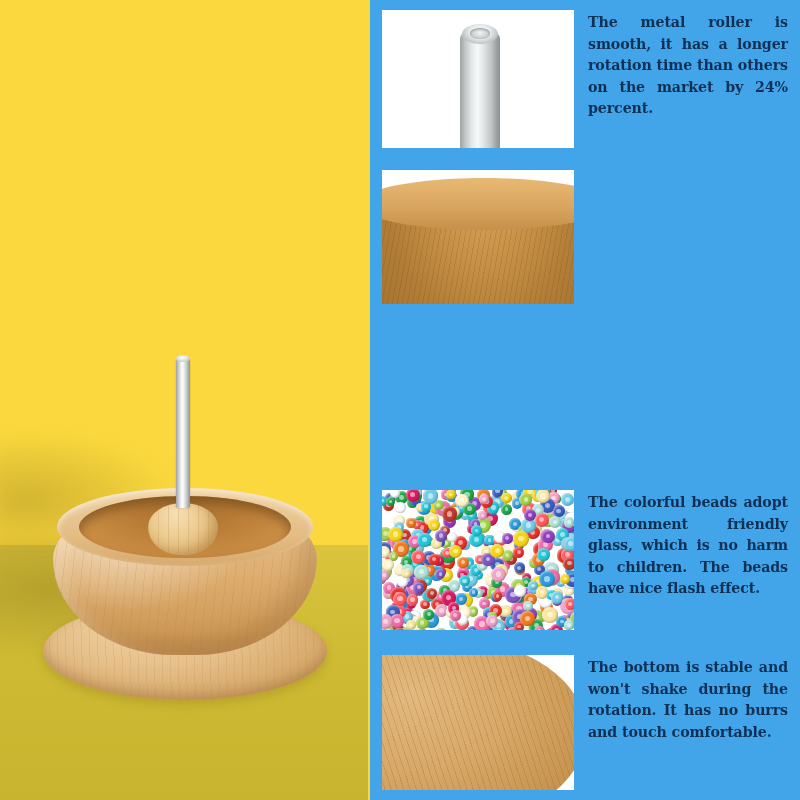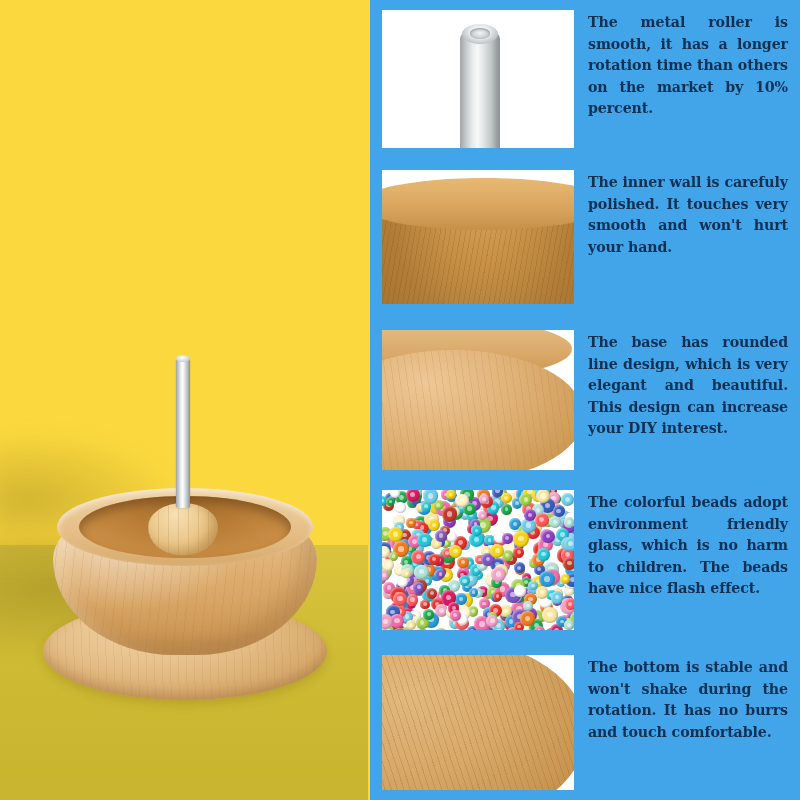--- a/index.html
+++ b/index.html
@@ -342,42 +342,32 @@
   </div>
 
   <div class="right-panel">
 
     <div class="feature-row" style="top:10px;">
       <div class="photo-card ph-roller">
         <div class="roller-body"></div>
         <div class="roller-cap"></div>
         <div class="roller-hole"></div>
       </div>
-      <div class="feature-text">The metal roller is smooth, it has a longer rotation time than others on the market by 10% percent.</div>
+      <div class="feature-text">The metal roller is smooth, it has a longer rotation time than others on the market by 24% percent.</div>
     </div>
 
     <div class="feature-row" style="top:170px;">
       <div class="photo-card ph-inner">
         <div class="iw-bowl">
           <div class="iw-grain"></div>
         </div>
         <div class="iw-lip"></div>
       </div>
-      <div class="feature-text">The inner wall is carefuly polished. It touches very smooth and won't hurt your hand.</div>
     </div>
 
-    <div class="feature-row" style="top:330px;">
-      <div class="photo-card ph-base">
-        <div class="rb-top"></div>
-        <div class="rb-disc">
-          <div class="rb-grain"></div>
-        </div>
-      </div>
-      <div class="feature-text">The base has rounded line design, which is very elegant and beautiful. This design can increase your DIY interest.</div>
-    </div>
 
     <div class="feature-row" style="top:490px;">
       <div class="photo-card ph-beads">
         <div class="bead-grid" id="bead-grid">
             <div class="bead" style="width: 9.59078px; height: 9.59078px; left: 169.04px; top: 4.18885px; background: rgb(31, 169, 74);"></div>
             <div class="bead" style="width: 15.6018px; height: 15.6018px; left: 41.2349px; top: 122.081px; background: rgb(45, 156, 219);"></div>
             <div class="bead" style="width: 9.704px; height: 9.704px; left: -5.51504px; top: 84.4386px; background: rgb(240, 107, 168);"></div>
             <div class="bead" style="width: 12.0502px; height: 12.0502px; left: 168.923px; top: 98.1605px; background: rgb(249, 231, 159);"></div>
             <div class="bead" style="width: 10.6825px; height: 10.6825px; left: 3.11786px; top: 2.71266px; background: rgb(59, 95, 192);"></div>
             <div class="bead" style="width: 15.2213px; height: 15.2213px; left: 31.035px; top: 25.5894px; background: rgb(31, 169, 74);"></div>

